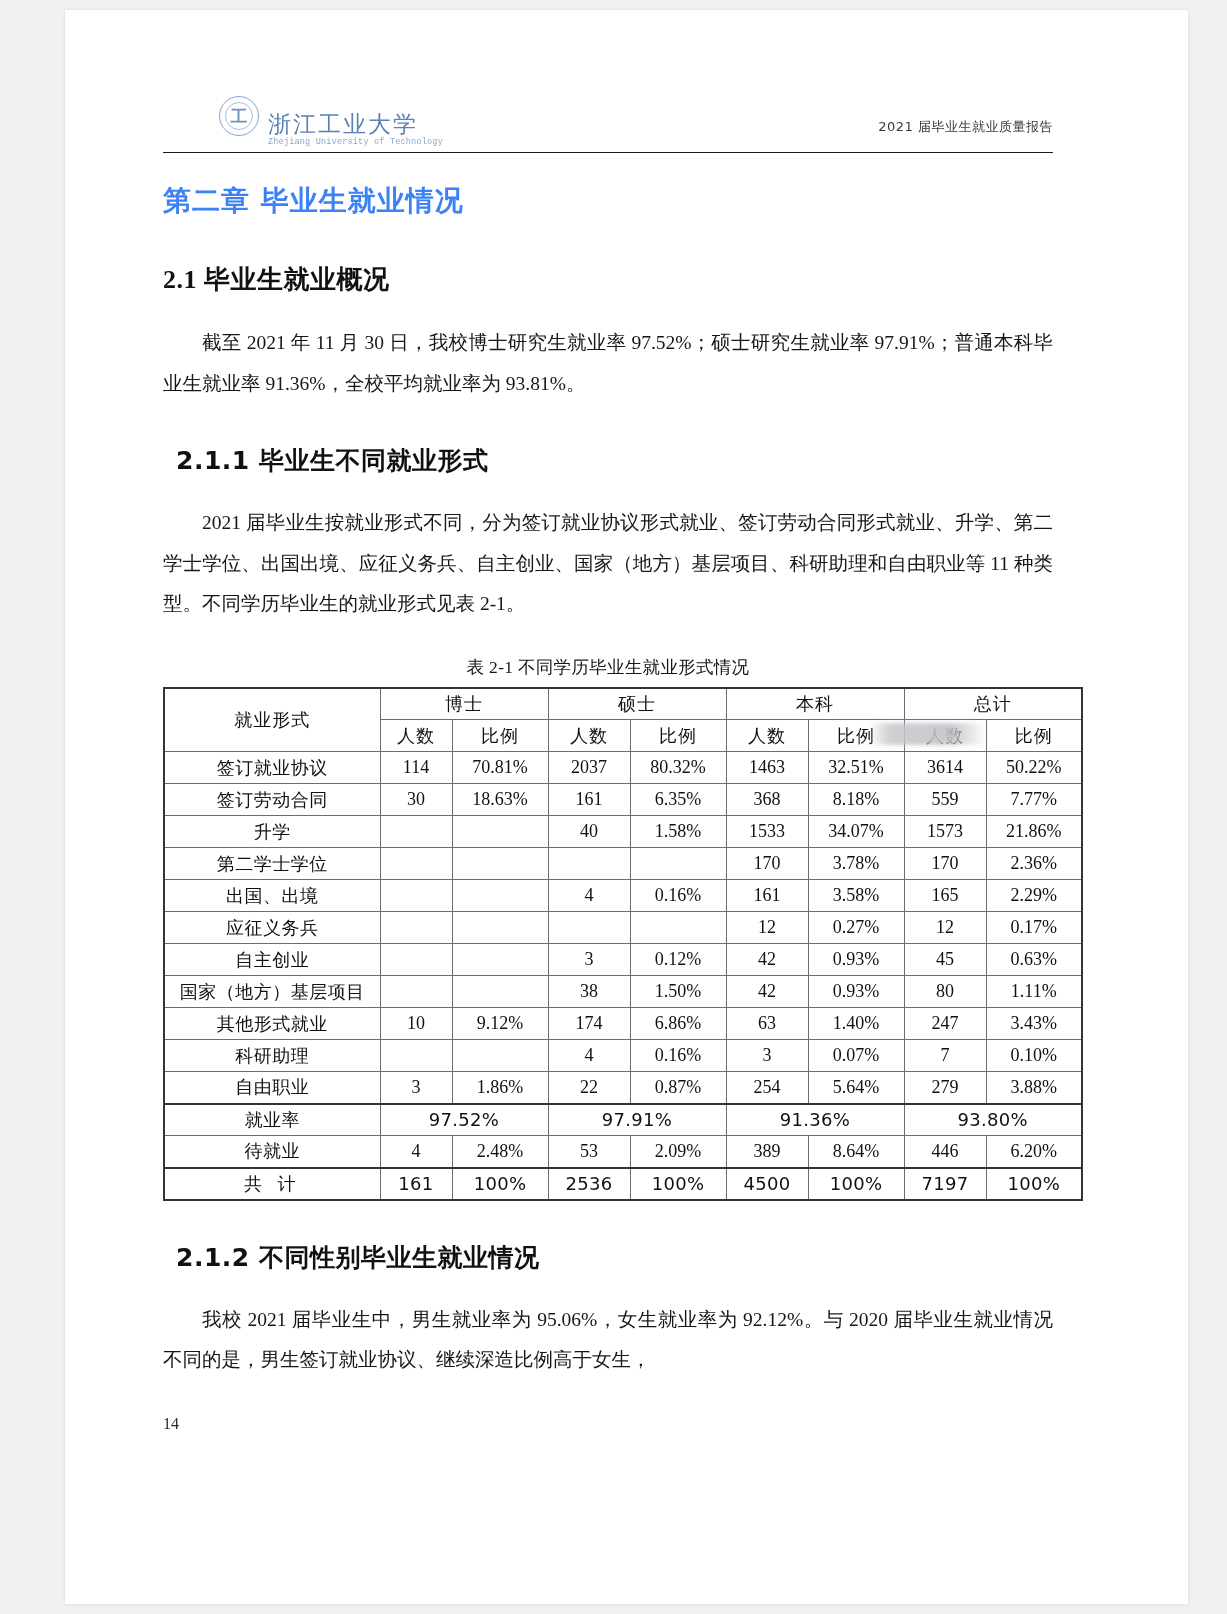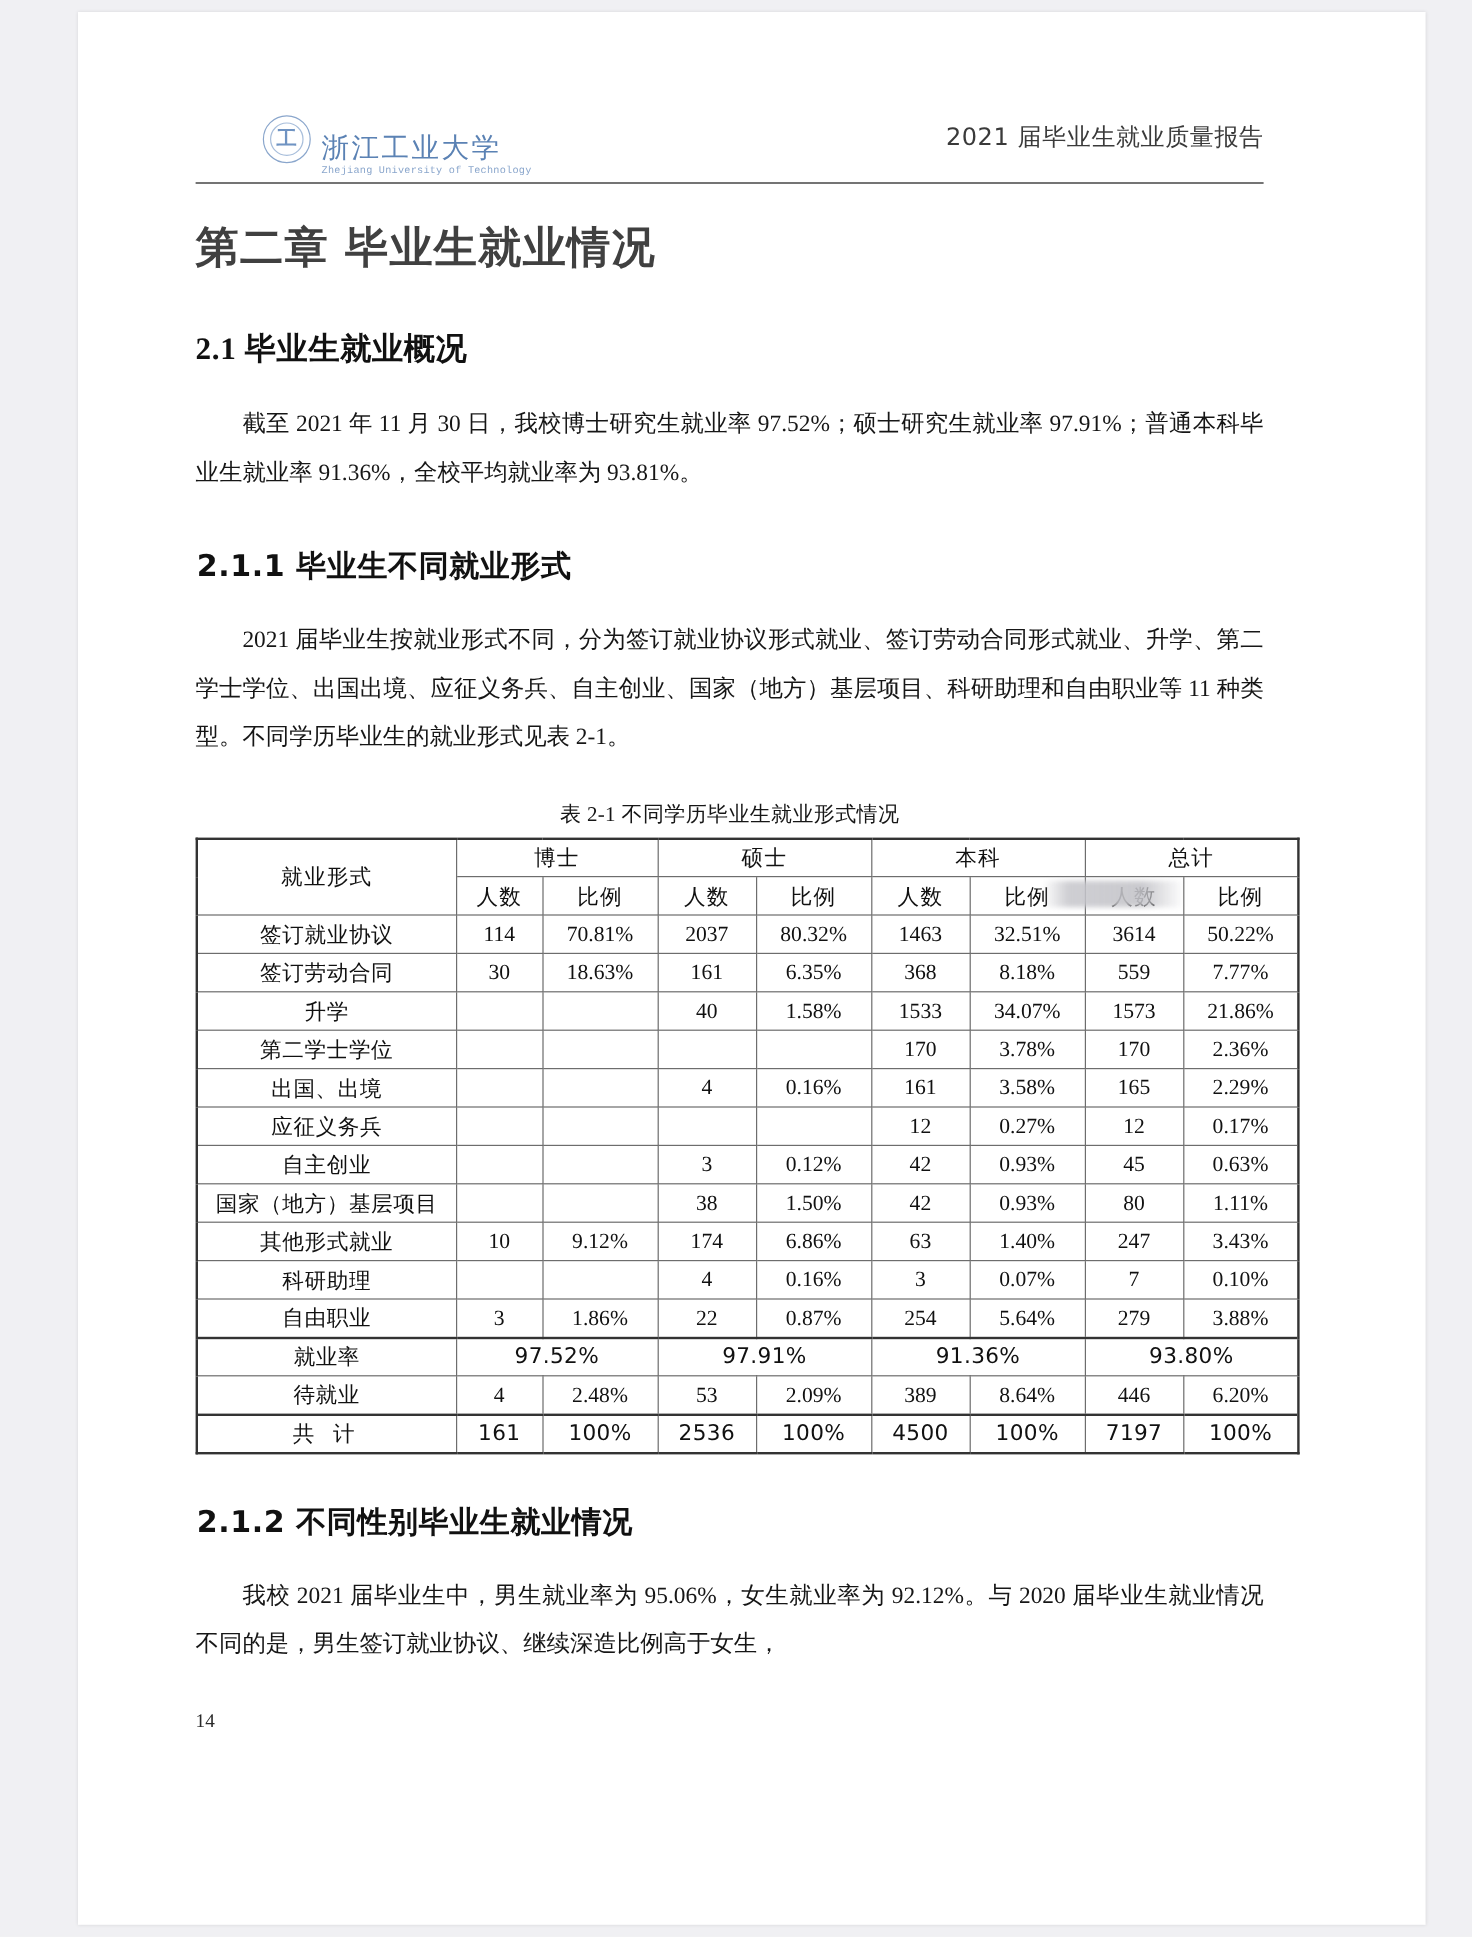--- a/index.html
+++ b/index.html
@@ -81,53 +81,53 @@
     font-size: 8.5px;
     color: #8aa6cc;
     letter-spacing: 0.2px;
     margin-top: 2px;
     font-family: Liberation Mono, monospace;
     white-space: nowrap;
   }
   .header-right {
     position: absolute;
     right: 0;
-    top: 31px;
-    font-size: 20px;
+    top: 48px;
+    font-size: 13px;
     color: #3a3a3a;
     letter-spacing: 0.5px;
     font-family: "DejaVu Sans", sans-serif;
     white-space: nowrap;
   }
   .header-rule {
     position: absolute;
     left: 0; right: 0;
     top: 82px;
     border-top: 1.4px solid #1a1a1a;
   }
 
   
   h1.chapter-title {
     margin: 30px 0 0 0;
-    font-size: 36px;
-    font-weight: bold;
-    color: #404040;
+    font-size: 28px;
+    font-weight: bold;
+    color: #3b82f6;
     letter-spacing: 1px;
     font-family: "DejaVu Serif", serif;
   }
   h2.section-title {
     margin: 42px 0 0 0;
     font-size: 26px;
     font-weight: bold;
     color: #111;
     letter-spacing: 0.5px;
     font-family: Liberation Serif, serif;
   }
   h3.subsection-title {
-    margin: 40px 0 0 1px;
+    margin: 40px 0 0 13px;
     font-size: 25px;
     font-weight: bold;
     color: #111;
     letter-spacing: 0.5px;
     font-family: "DejaVu Sans", sans-serif;
   }
   p.body-text {
     margin: 26px 0 0 0;
     font-size: 19.5px;
     line-height: 2.08;

